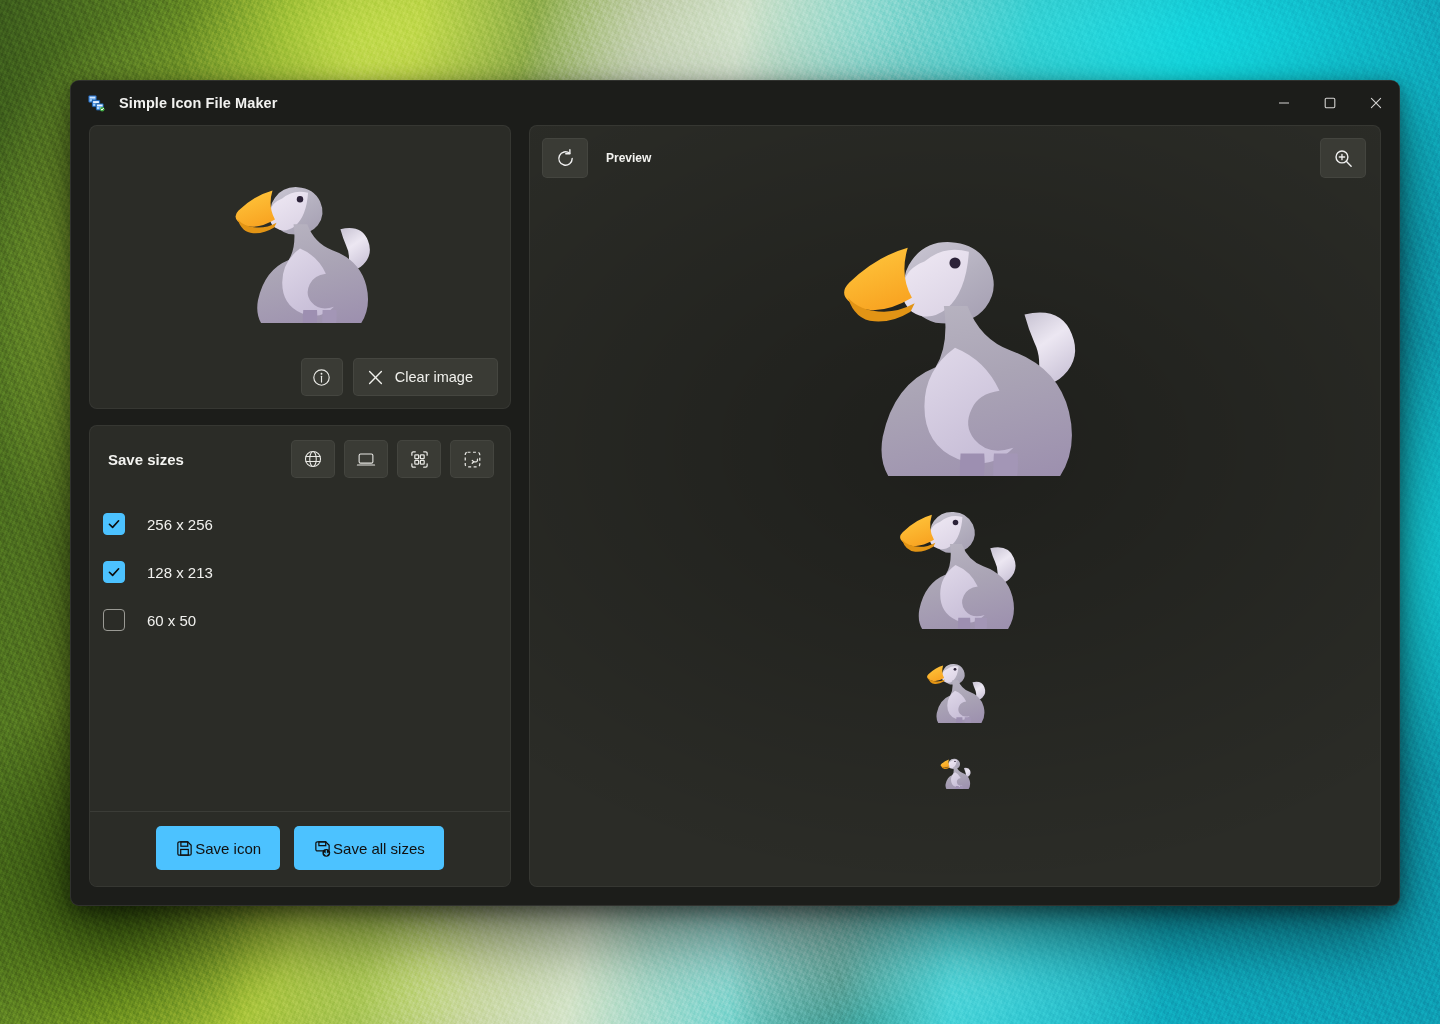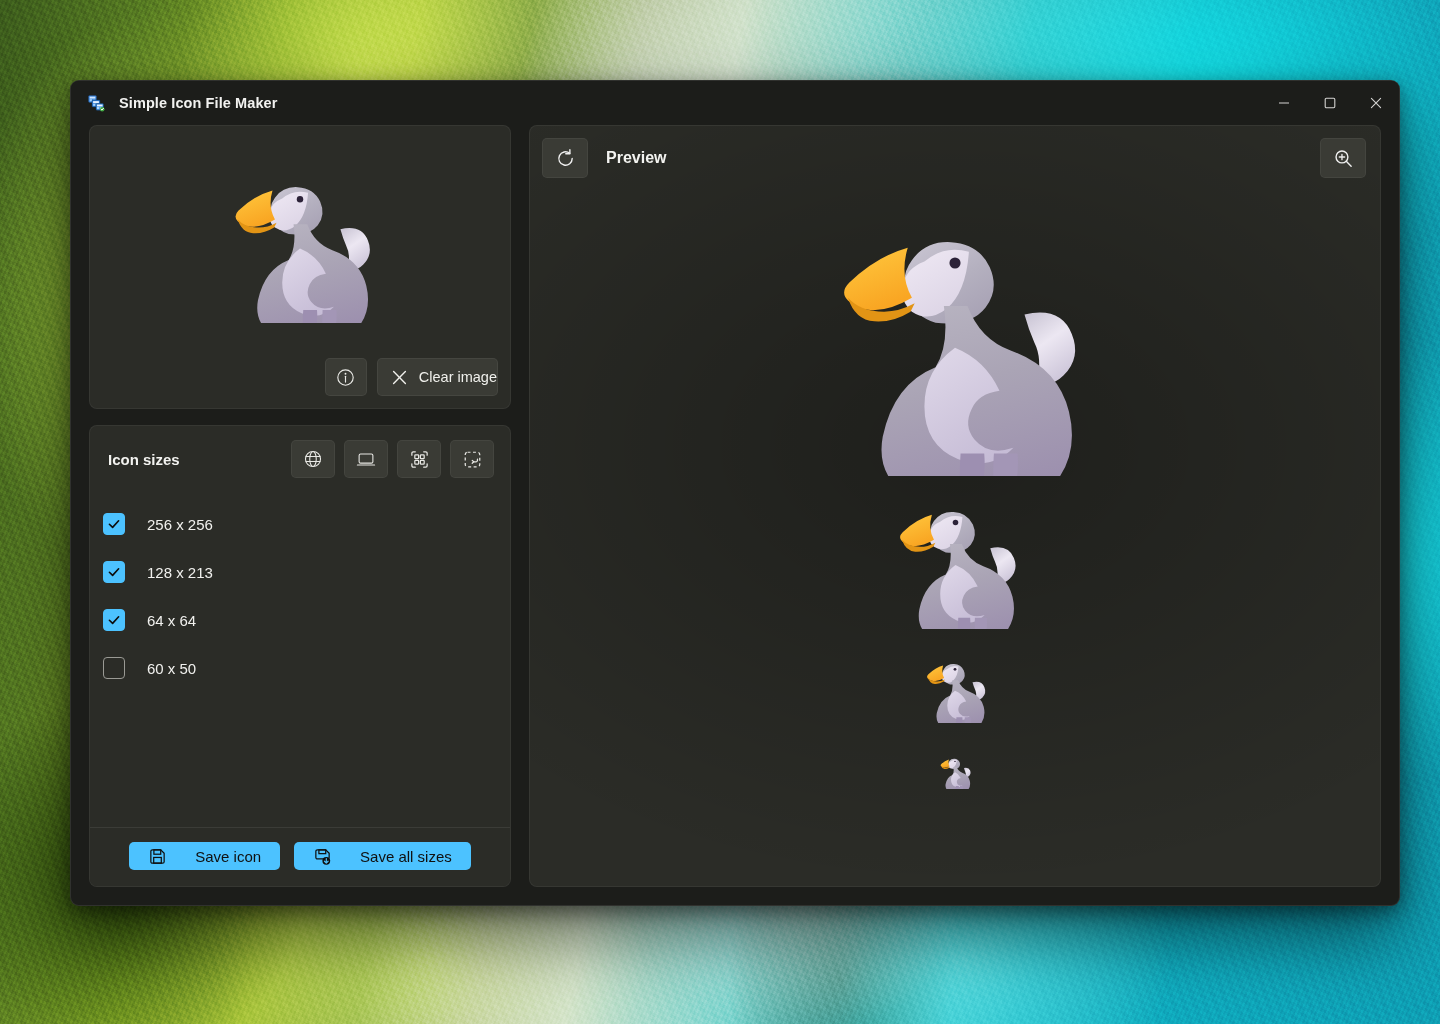--- a/index.html
+++ b/index.html
@@ -114,21 +114,21 @@
     border: 1px solid rgba(255,255,255,.06);
     display: flex; align-items: center; justify-content: center;
     color: #eaeae6;
   }
   #clear-image-btn {
     height: 38px;
     border-radius: 5px;
     background: #3a3b35;
     border: 1px solid rgba(255,255,255,.06);
     display: flex; align-items: center; gap: 12px;
-    padding: 0 0 0 14px;
+    padding: 0 24px 0 14px;
     color: #f0f0ec; font-size: 14.5px;
   }
 
   
   #sizes-card {
     flex: 1;
     display: flex; flex-direction: column;
     overflow: hidden;
   }
   #sizes-head {
@@ -174,25 +174,25 @@
     color: #f1f1ee; font-size: 15px;
   }
 
   #sizes-footer {
     border-top: 1px solid rgba(255,255,255,.08);
     padding: 14px 0 16px 0;
     display: flex; justify-content: center; gap: 14px;
     background: #2b2c27;
   }
   .primary-btn {
-    height: 28px;
+    height: 44px;
     border-radius: 5px;
     background: #4cc2ff;
     border: none;
-    display: flex; align-items: center; gap: 28px;
+    display: flex; align-items: center; gap: 1px;
     padding: 0 19px;
     color: #101010; font-size: 15px;
     font-family: "Liberation Sans", sans-serif;
   }
 
   
   #preview-panel {
     flex: 1;
     background: #2b2c27;
     border: 1px solid rgba(255,255,255,.055);
@@ -215,21 +215,21 @@
   #refresh-btn {
     width: 46px; height: 40px;
     border-radius: 5px;
     background: #3a3b35;
     border: 1px solid rgba(255,255,255,.05);
     display: flex; align-items: center; justify-content: center;
     color: #eee;
   }
   #preview-title {
     margin-left: 18px;
-    color: #f3f3f0; font-size: 16px; font-weight: bold;
+    color: #f3f3f0; font-size: 12px; font-weight: bold;
   }
   #zoom-btn {
     margin-left: auto;
     width: 46px; height: 40px;
     border-radius: 5px;
     background: #3a3b35;
     border: 1px solid rgba(255,255,255,.05);
     display: flex; align-items: center; justify-content: center;
     color: #eee;
   }
@@ -359,21 +359,21 @@
               <svg width="15" height="15" viewBox="0 0 14 14">
                 <path d="M1.5 1.5 L12.5 12.5 M12.5 1.5 L1.5 12.5" stroke="currentColor" stroke-width="1.3" stroke-linecap="round"></path>
               </svg>
               <span>Clear image</span>
             </div>
           </div>
         </div>
 
         <div id="sizes-card" class="card">
           <div id="sizes-head">
-            <div id="sizes-title">Icon sizes</div>
+            <div id="sizes-title">Save sizes</div>
             <div id="sizes-tools">
               <div class="tool-btn">
                 <svg width="20" height="20" viewBox="0 0 22 22">
                   <circle cx="11" cy="11" r="8.3" fill="none" stroke="currentColor" stroke-width="1.2"></circle>
                   <ellipse cx="11" cy="11" rx="3.6" ry="8.3" fill="none" stroke="currentColor" stroke-width="1.2"></ellipse>
                   <path d="M2.9 8.3 h16.2 M2.9 13.7 h16.2" stroke="currentColor" stroke-width="1.2"></path>
                 </svg>
               </div>
               <div class="tool-btn">
                 <svg width="22" height="22" viewBox="0 0 24 24">
@@ -419,28 +419,20 @@
             <div class="size-row">
               <div class="cb on">
                 <svg width="14" height="14" viewBox="0 0 14 14">
                     <path d="M2.4 7.3 L5.6 10.4 L11.6 3.8" fill="none" stroke="#0c0c0c" stroke-width="1.6" stroke-linecap="round" stroke-linejoin="round"></path>
                   </svg>
               </div>
               <span class="size-label">128 x 213</span>
             </div>
 
 
-            <div class="size-row">
-              <div class="cb on">
-                <svg width="14" height="14" viewBox="0 0 14 14">
-                    <path d="M2.4 7.3 L5.6 10.4 L11.6 3.8" fill="none" stroke="#0c0c0c" stroke-width="1.6" stroke-linecap="round" stroke-linejoin="round"></path>
-                  </svg>
-              </div>
-              <span class="size-label">64 x 64</span>
-            </div>
 
             <div class="size-row">
               <div class="cb">
                 
               </div>
               <span class="size-label">60 x 50</span>
             </div>
           </div>
 
           <div id="sizes-footer">

